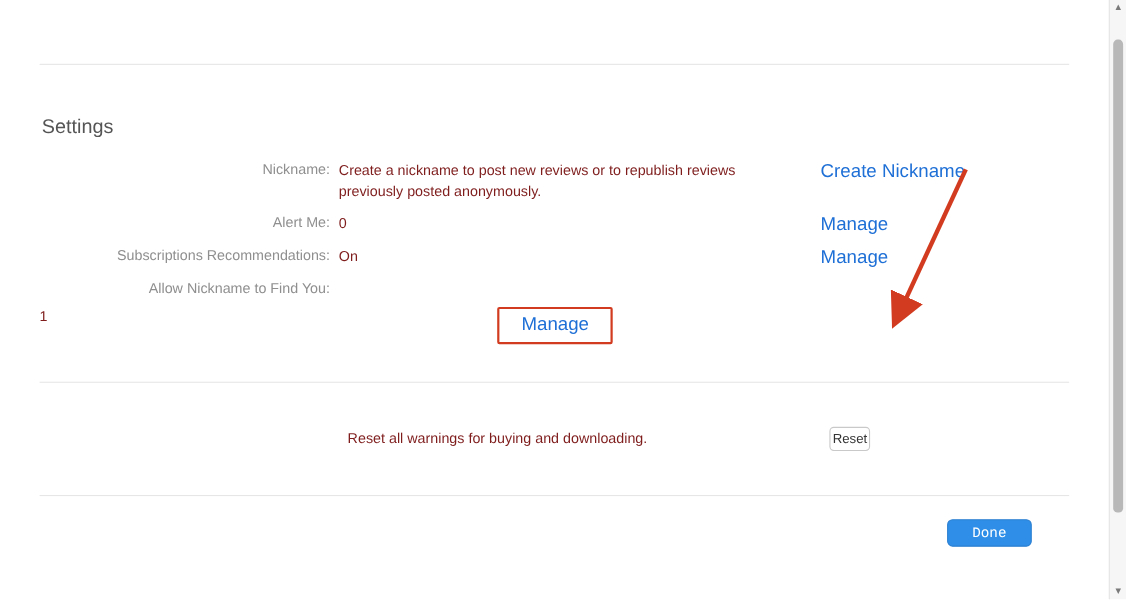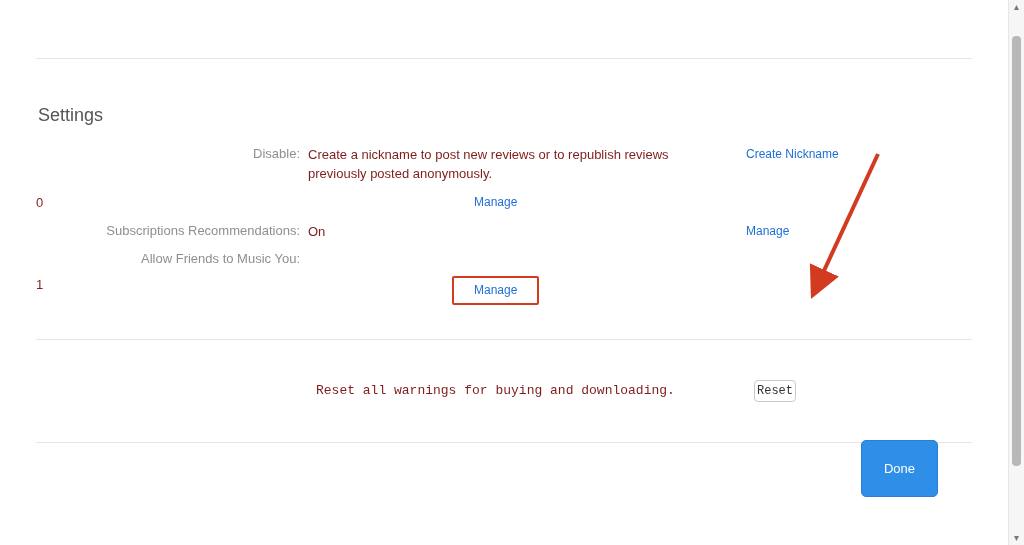--- a/index.html
+++ b/index.html
@@ -60,56 +60,56 @@
     line-height: 1.45;
     padding-top: 2px;
   }
   .action {
     flex: 1;
     padding-left: 28px;
     padding-top: 2px;
   }
   .link {
     color: #1e6fd6;
-    font-size: 12px;
+    font-size: 17px;
     cursor: pointer;
   }
   .highlight-box {
     display: inline-block;
     border: 2.5px solid #d23b1f;
     padding: 4px 20px 6px 20px;
     margin-left: -22px;
     border-radius: 2px;
   }
   .reset-row {
     display: flex;
     margin: 40px 0 40px 0;
-    font-family: Liberation Mono, monospace;
   }
   .reset-btn-wrap {
     flex: 1;
     padding-left: 28px;
   }
   .btn {
     display: inline-block;
     border: 1px solid #c9c9c9;
     background: #fff;
     border-radius: 4px;
     padding: 3px 2px;
     font-size: 12px;
     color: #333;
     cursor: pointer;
   }
   .btn-primary {
     background: #2f8fe8;
     border: 1px solid #2b7fd0;
     color: #fff;
-    padding: 20px 22px;
+    padding: 4px 22px;
     border-radius: 5px;
     font-size: 13px;
+    font-family: Liberation Mono, monospace;
   }
   .done-wrap {
     position: absolute;
     right: 70px;
     bottom: 48px;
   }
   
   .sb-track {
     position: absolute;
     right: 0; top: 0;
@@ -154,44 +154,45 @@
   <div class="scroll-area">
     <div class="content">
 
       <hr class="hr top">
 
       <div class="section-title">Settings</div>
 
       <div class="settings-table">
 
         <div class="row">
-          <div class="label">Disable:</div>
+          <div class="label">Nickname:</div>
           <div class="value">Create a nickname to post new reviews or to republish reviews previously posted anonymously.</div>
           <div class="action">
             <span class="link">Create Nickname</span>
           </div>
         </div>
 
         <div class="row">
+          <div class="label">Alert Me:</div>
           <div class="value">0</div>
           <div class="action">
             <span class="link">Manage</span>
           </div>
         </div>
 
         <div class="row">
           <div class="label">Subscriptions Recommendations:</div>
           <div class="value">On</div>
           <div class="action">
             <span class="link">Manage</span>
           </div>
         </div>
 
         <div class="row">
-          <div class="label">Allow Friends to Music You:</div>
+          <div class="label">Allow Nickname to Find You:</div>
         </div>
 
         <div class="row">
           <div class="value">1</div>
           <div class="action">
             <span class="highlight-box">
               <span class="link">Manage</span>
             </span>
           </div>
         </div>

